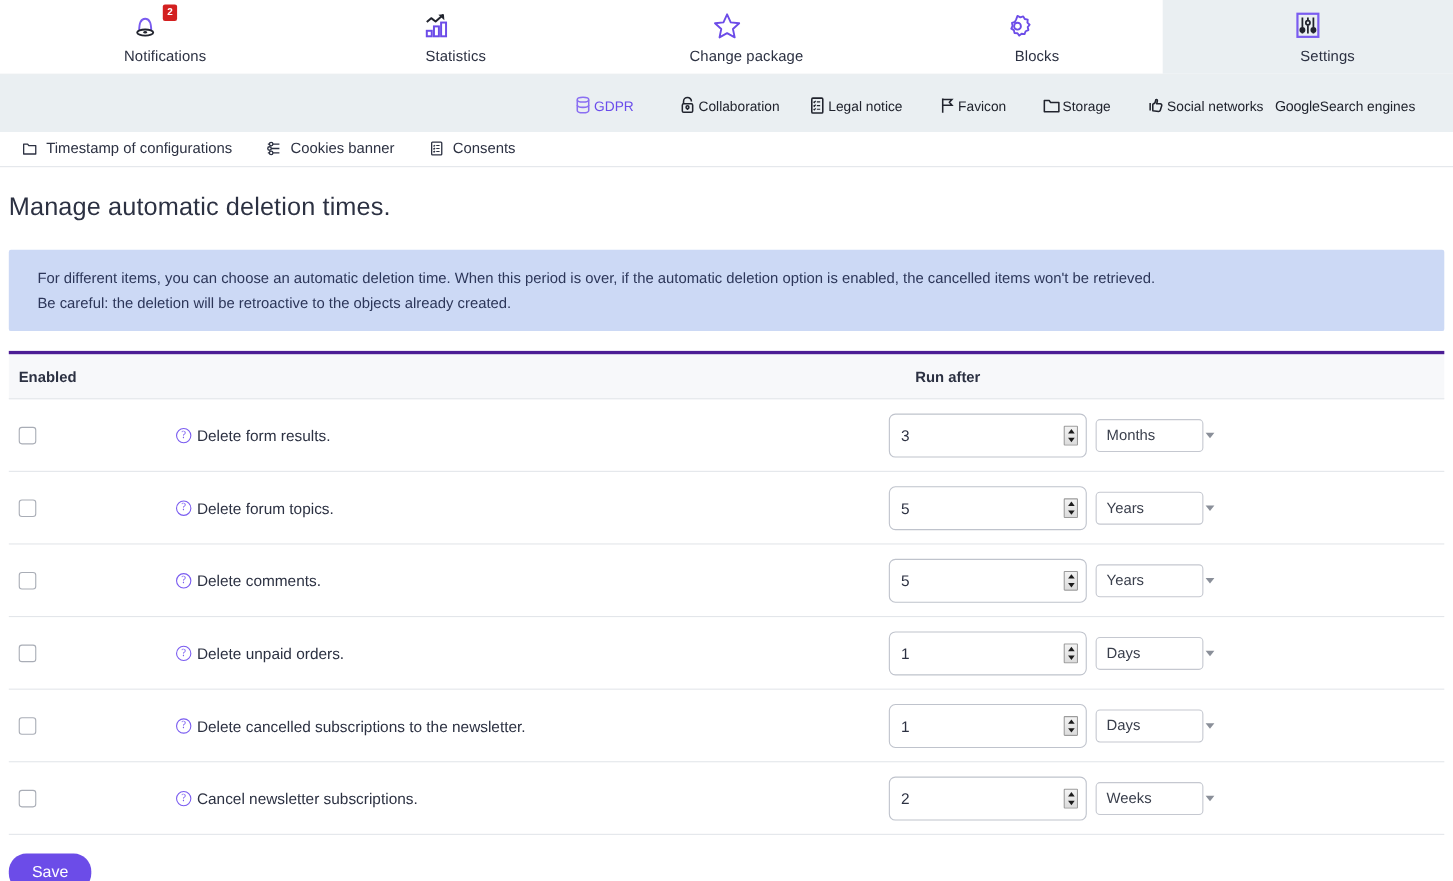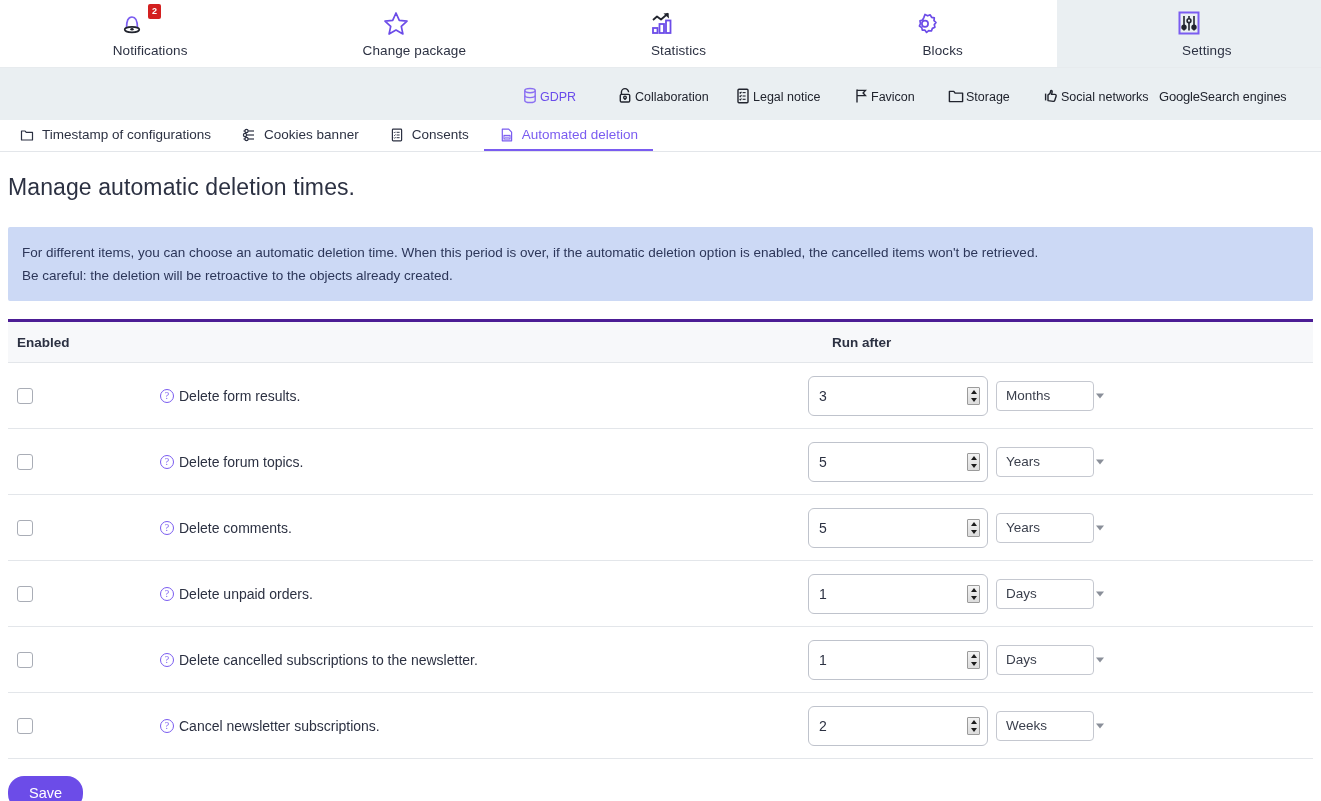--- a/index.html
+++ b/index.html
@@ -130,21 +130,21 @@
     color: #2c3142;
     margin: 22px 0 0 8px;
     letter-spacing: .1px;
   }
   .info-banner {
     margin: 26px 8px 0 8px;
     background: #ccd9f5;
     color: #2c3659;
     font-size: 13.5px;
     line-height: 23px;
-    padding: 14px 14px 14px 14px;
+    padding: 14px 14px 14px 26px;
     border-radius: 2px;
   }
 
   
   .table { margin: 18px 8px 0 8px; }
   .thead {
     display: flex;
     background: #f7f8fa;
     border-top: 3px solid #4c1d95;
     border-bottom: 1px solid #e3e6ea;
@@ -292,37 +292,37 @@
         <ellipse cx="15" cy="20.3" rx="1.7" ry="1.2" fill="#21242e"></ellipse>
       </svg>
       <span class="badge">2</span>
     </div>
     <span class="topnav-label">Notifications</span>
   </div>
 
   <div class="topnav-item">
     <div class="topnav-icon">
       <svg width="30" height="30" viewBox="0 0 30 30">
-        <polygon points="15,4 18.3,11.3 26,12.1 20.3,17.4 21.9,25 15,21.1 8.1,25 9.7,17.4 4,12.1 11.7,11.3" fill="none" stroke="#6c4ce8" stroke-width="1.7" stroke-linejoin="round"></polygon>
-      </svg>
-    </div>
-    <span class="topnav-label">Change package</span>
-  </div>
-
-  <div class="topnav-item">
-    <div class="topnav-icon">
-      <svg width="30" height="30" viewBox="0 0 30 30">
         <rect x="7" y="19" width="4.5" height="5" fill="none" stroke="#6c4ce8" stroke-width="1.8"></rect>
         <rect x="13.5" y="15" width="4.5" height="9" fill="none" stroke="#6c4ce8" stroke-width="1.8"></rect>
         <rect x="20" y="11.5" width="4.5" height="12.5" fill="none" stroke="#6c4ce8" stroke-width="1.8"></rect>
         <polyline points="7,11 11,7.5 15,10.5 22,4.5" fill="none" stroke="#21242e" stroke-width="1.8" stroke-linejoin="round"></polyline>
         <polygon points="22.5,4 23,9.5 17.5,4.5" fill="#21242e"></polygon>
       </svg>
     </div>
     <span class="topnav-label">Statistics</span>
+  </div>
+
+  <div class="topnav-item">
+    <div class="topnav-icon">
+      <svg width="30" height="30" viewBox="0 0 30 30">
+        <polygon points="15,4 18.3,11.3 26,12.1 20.3,17.4 21.9,25 15,21.1 8.1,25 9.7,17.4 4,12.1 11.7,11.3" fill="none" stroke="#6c4ce8" stroke-width="1.7" stroke-linejoin="round"></polygon>
+      </svg>
+    </div>
+    <span class="topnav-label">Change package</span>
   </div>
 
   <div class="topnav-item">
     <div class="topnav-icon">
       <svg width="30" height="30" viewBox="0 0 30 30">
         <g fill="none" stroke="#6c4ce8" stroke-width="1.7" stroke-linejoin="round">
           <path d="M15 5.5 l2.6 1.3 2.6-.9 1.4 2.4 2.7.6 -.3 2.7 2 1.9 -1.7 2.1 .6 2.7 -2.5 1.1 -1 2.6 -2.7-.3 -2.1 1.7 -1.6-2.2 -2.7-.1 -.6-2.7 -2.3-1.4 1.1-2.5 -.5-2.7 2.6-.8 1.2-2.4z"></path>
           <circle cx="15" cy="14.8" r="3.1"></circle>
         </g>
       </svg>
@@ -477,30 +477,20 @@
           <line x1="7.6" y1="10.7" x2="10.6" y2="10.7"></line>
           <polyline points="5,5.3 5.6,5.9 6.5,4.8"></polyline>
           <polyline points="5,8 5.6,8.6 6.5,7.5"></polyline>
           <polyline points="5,10.7 5.6,11.3 6.5,10.2"></polyline>
         </g>
       </svg>
     </span>
     <span>Consents</span>
   </div>
 
-  <div class="tab active">
-    <span class="tab-icon">
-      <svg width="16" height="16" viewBox="0 0 16 16">
-        <path d="M3.3 2.2 h6.4 l2.9 2.9 v8.7 h-9.3 z" fill="none" stroke="#7a5cf0" stroke-width="1.2" stroke-linejoin="round"></path>
-        <rect x="5" y="8.4" width="6" height="3.6" fill="none" stroke="#7a5cf0" stroke-width="1.1"></rect>
-        <line x1="6" y1="10.2" x2="10" y2="10.2" stroke="#7a5cf0" stroke-width=".9"></line>
-      </svg>
-    </span>
-    <span>Automated deletion</span>
-  </div>
 </div>
 
 
 <h1 class="page-title">Manage automatic deletion times.</h1>
 
 <div class="info-banner">
   <div>For different items, you can choose an automatic deletion time. When this period is over, if the automatic deletion option is enabled, the cancelled items won't be retrieved.</div>
   <div>Be careful: the deletion will be retroactive to the objects already created.</div>
 </div>
 

